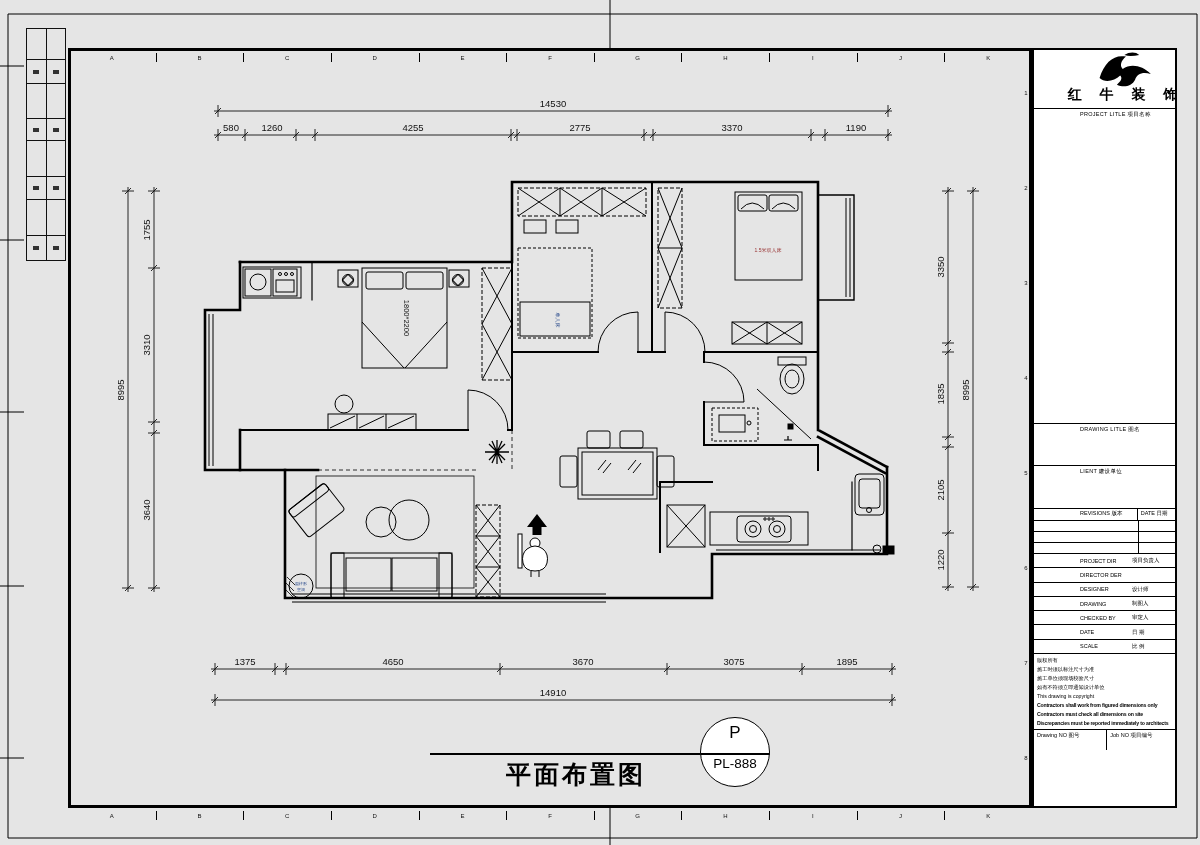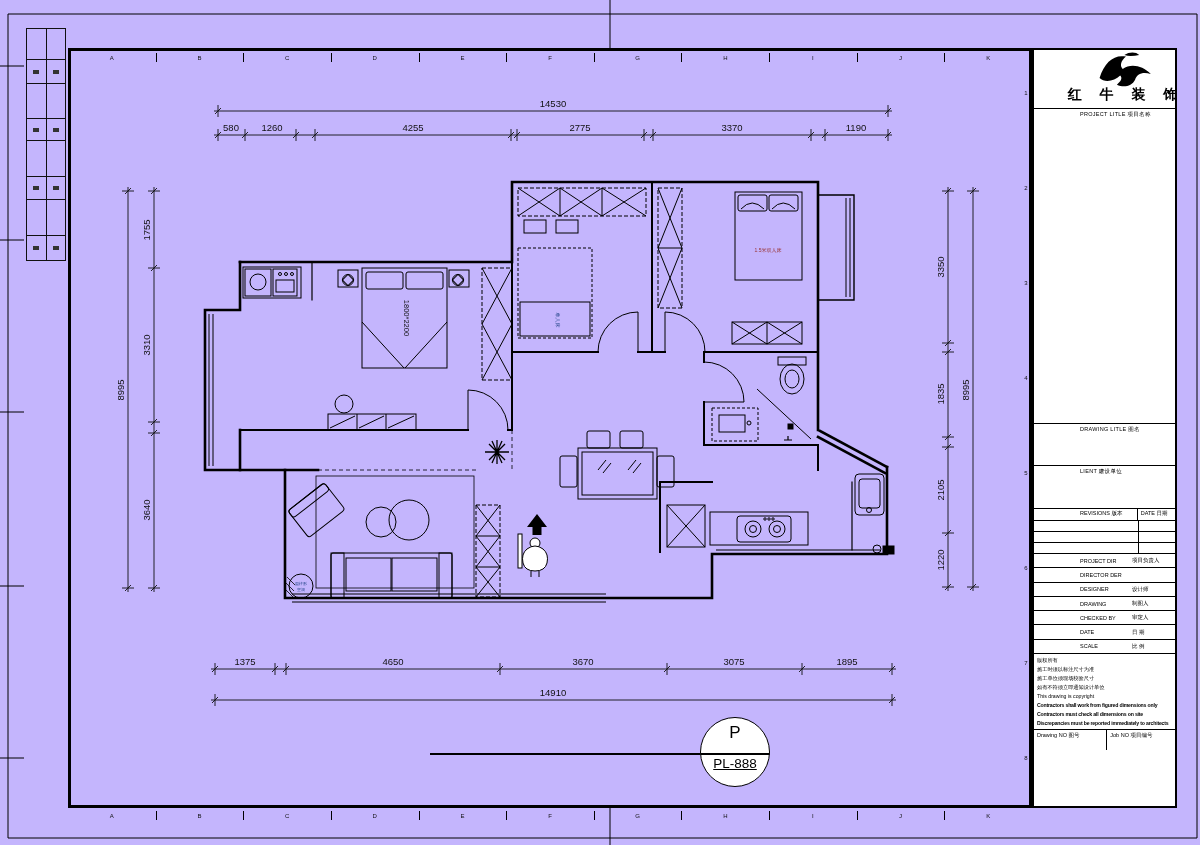--- a/index.html
+++ b/index.html
@@ -1,17 +1,17 @@
 <!DOCTYPE html>
 <html><head>
 <meta charset="utf-8">
 <style>
   html,body{margin:0;padding:0;background:#fff;}
   body{font-family:"Liberation Sans", sans-serif; color:#000;}
-  .sheet{position:relative;width:1200px;height:845px;background:#c4b5fd;overflow:hidden;}
+  .sheet{position:relative;width:1200px;height:845px;background:#e5e5e5;overflow:hidden;}
   svg text{font-family:"Liberation Sans", sans-serif;}
 
   
   .frame{position:absolute;left:68px;top:48px;width:964px;height:760px;border:3px solid #000;box-sizing:border-box;}
   .strip{position:absolute;left:68px;width:964px;height:14px;display:flex;}
   .strip-top{top:51px;}
   .strip-bottom{top:809px;}
   .gcell{flex:1;position:relative;text-align:center;font-size:6px;line-height:14px;color:#111;}
   .gcell:not(:first-child)::before{content:"";position:absolute;left:0;top:2px;height:9px;width:1px;background:#000;}
   .numcol span{position:absolute;font-size:6px;color:#111;width:10px;text-align:center;}
@@ -23,21 +23,21 @@
   .mini .mcell{flex:1;display:flex;align-items:center;justify-content:center;gap:1px;}
   .mini .mcell:first-child{border-right:1px solid #111;}
   .smudge{display:inline-block;width:6px;height:4px;background:#333;}
 
   
   .plan-title-en{position:absolute;left:436px;top:714px;font-size:31px;font-weight:bold;letter-spacing:7px;font-family:"DejaVu Sans", sans-serif;}
   .title-rule{position:absolute;left:430px;top:753px;width:340px;height:2px;background:#000;}
   .plan-title-cn{position:absolute;left:506px;top:758px;font-size:25px;font-weight:bold;letter-spacing:3px;}
   .stamp{position:absolute;left:700px;top:717px;width:70px;height:70px;border:1.5px solid #000;border-radius:50%;box-sizing:border-box;background:#fff;}
   .stamp .p{position:absolute;top:5px;left:0;width:100%;text-align:center;font-size:17px;}
-  .stamp .no{position:absolute;top:38px;left:0;width:100%;text-align:center;font-size:13.5px;text-decoration:underline;}
+  .stamp .no{position:absolute;top:38px;left:0;width:100%;text-align:center;font-size:13.5px;}
 
   
   .tb{position:absolute;left:1032px;top:48px;width:145px;height:760px;border:2.5px solid #000;box-sizing:border-box;display:flex;flex-direction:column;background:#fff;}
   .tb .sec{border-bottom:1.5px solid #000;position:relative;box-sizing:border-box;padding-left:43px;}
   .tb .label{font-size:5.5px;padding:2px 0 0 3px;letter-spacing:0.3px;}
   .tb .logo-sec{height:59px;display:flex;flex-direction:column;align-items:center;justify-content:flex-start;}
   .tb .company{font-size:14px;font-weight:bold;letter-spacing:7px;margin-top:-2px;white-space:nowrap;}
   .tb .ptitle{height:315px;}
   .tb .dtitle{height:42px;}
   .tb .client{height:43px;}
@@ -445,20 +445,21 @@
         <div class="mcell">
           <i class="smudge"></i>
         </div>
         <div class="mcell">
           <i class="smudge"></i>
         </div>
       </div>
     </div>
 
   <div class="title-rule"></div>
+  <div class="plan-title-cn">平面布置图</div>
   <div class="stamp">
     <div class="p">P</div>
     <div style="position:absolute;top:35px;left:0;width:100%;height:1.5px;background:#000;"></div>
     <div class="no">PL-888</div>
   </div>
 
   <div class="tb">
     <div class="sec logo-sec">
       <svg width="74" height="38" viewBox="0 0 80 46">
         <path fill="#000" d="M8,34 C14,14 26,5 40,8 C34,13 32,19 36,23 C46,16 60,19 70,29 C60,26 53,29 51,36 C47,44 37,46 29,42 C34,38 36,34 33,31 C26,38 14,40 8,34 Z"></path>

